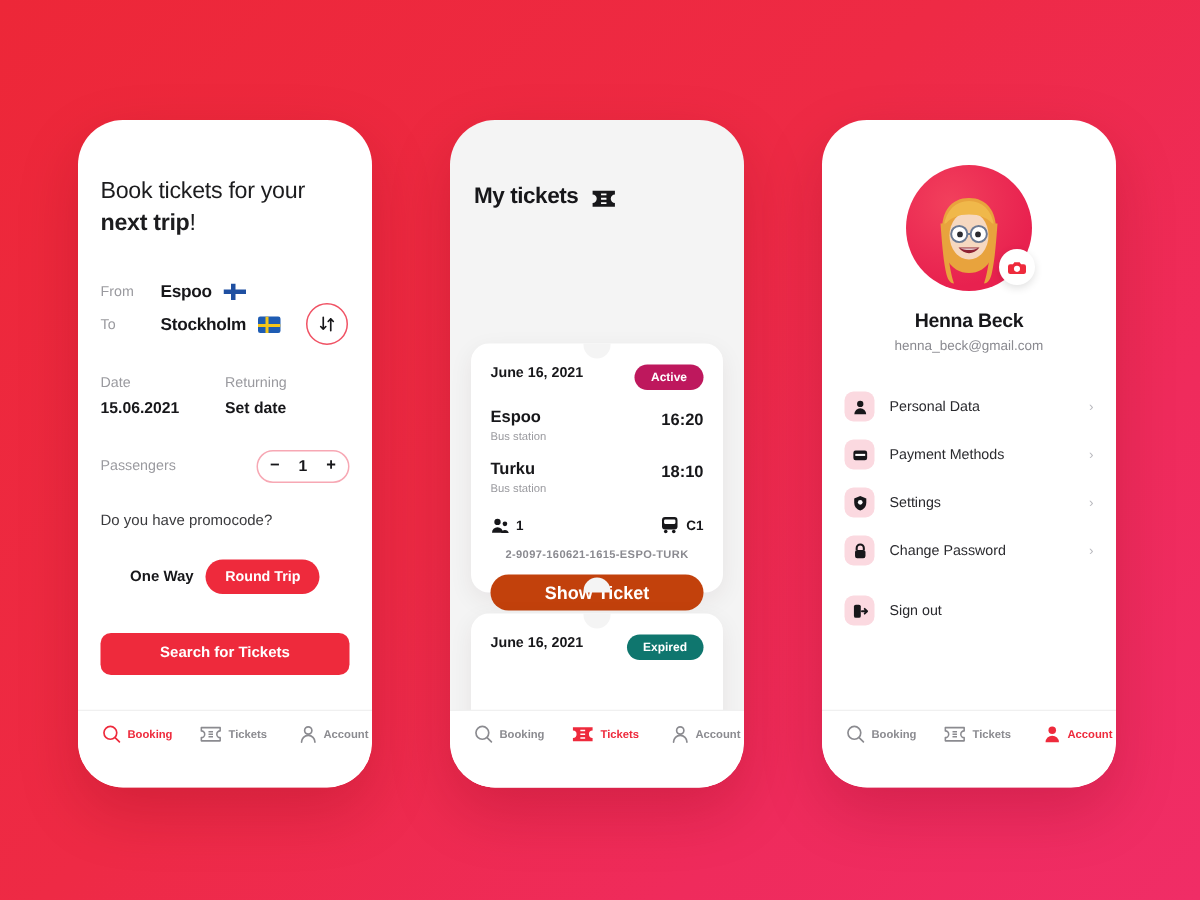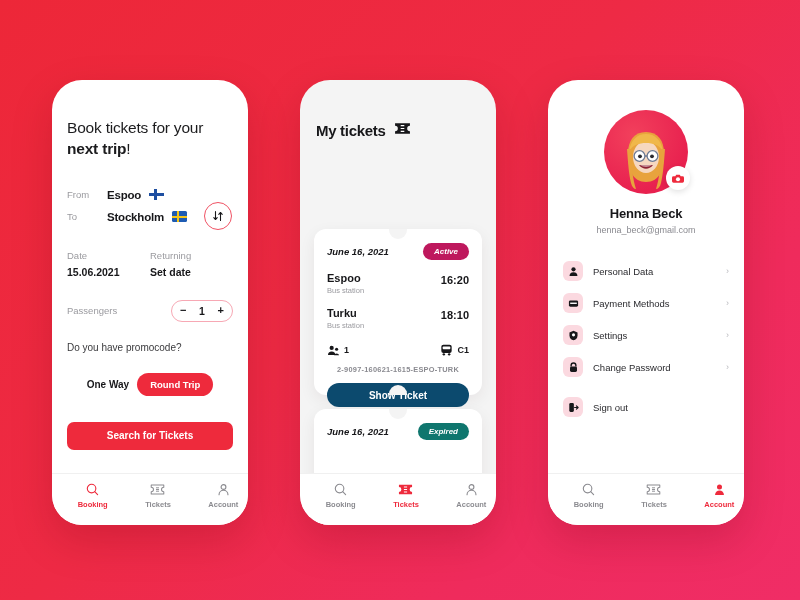--- a/index.html
+++ b/index.html
@@ -76,63 +76,63 @@
     display:flex; align-items:center; justify-content:center;
   }
 
   
   .tabbar {
     position:absolute; left:0; right:0; bottom:0; height:52px;
     background:#fff; border-top:1px solid #f0f0f0;
     display:flex; align-items:flex-start; padding-top:9px;
     border-bottom-left-radius:30px; border-bottom-right-radius:30px;
   }
-  .tab { flex:1; display:flex; flex-direction:column; align-items:center; gap:4px;margin-left:16px; }
+  .tab { flex:1; display:flex; flex-direction:row; align-items:center; gap:4px;margin-left:16px; }
   .tab .tl { font-size:7.5px; color:#8b8b90; font-weight:700; }
   .tab.active .tl { color:#EE2A3C; }
 
   
-  .p2-title { padding:42px 0 0 16px; display:flex; align-items:flex-start; gap:8px; }
+  .p2-title { padding:42px 0 0 16px; display:flex; align-items:flex-end; gap:8px; }
   .p2-title .t { font-size:15px; font-weight:700; color:#17171a; letter-spacing:-.3px; }
 
   .ticket {
     position:absolute; left:14px; width:168px;
     background:#fff; border-radius:12px;
     box-shadow:0 5px 16px rgba(60,20,30,.07);
   }
   #ticket1 { top:149px; height:166px; padding:14px 13px 0 13px; }
   #ticket2 { top:329px; height:120px; padding:14px 13px 0 13px; }
   .notch {
     position:absolute; left:50%; transform:translateX(-50%);
     width:18px; height:10px; background:#F4F4F4;
     border-bottom-left-radius:9px; border-bottom-right-radius:9px;
   }
   .notch.top { top:0; }
   .notch.bot { bottom:0; border-radius:9px 9px 0 0; }
 
-  .t-head { display:flex; align-items:center; justify-content:space-between;font-style:italic; }
+  .t-head { display:flex; align-items:flex-start; justify-content:space-between; }
   .t-date { font-size:9.5px; font-weight:700; color:#17171a; }
   .badge { font-size:8px; font-weight:700; padding:4px 11px; border-radius:10px; color:#fff; }
   .badge.active { background:#be185d; }
   .badge.expired { background:#0f766e; color:#fff; }
 
   .leg { margin-top:12px; display:flex; align-items:flex-start; justify-content:space-between; }
   .leg .city { font-size:11px; font-weight:700; color:#17171a; }
   .leg .sub { font-size:7.5px; color:#9a9a9f; margin-top:2px; }
   .leg .time { font-size:11px; font-weight:700; color:#17171a; padding-top:2px; }
 
   .meta { margin-top:14px; display:flex; align-items:center; justify-content:space-between; }
   .meta .mi { display:flex; align-items:center; gap:4px; font-size:9px; font-weight:700; color:#17171a; }
   .code {
     margin-top:9px; text-align:center; font-size:7.4px;
     color:#8a8a90; letter-spacing:.25px; font-weight:600;
   }
   .show-btn {
-    margin-top:9px; height:24px; border-radius:12px; background:#0c4a6e;
-    color:#fff; font-size:10px; font-weight:700;
+    margin-top:9px; height:24px; border-radius:12px; background:#c2410c;
+    color:#fff; font-size:12px; font-weight:700;
     display:flex; align-items:center; justify-content:center;
   }
 
   
   .p3-body { padding:30px 0 0 0; }
   .avatar-wrap { position:relative; width:84px; height:84px; margin:0 auto; }
   .avatar {
     width:84px; height:84px; border-radius:50%;
     background:radial-gradient(circle at 35% 30%, #F2405C 0%, #E8214F 70%);
     position:relative; overflow:hidden;

